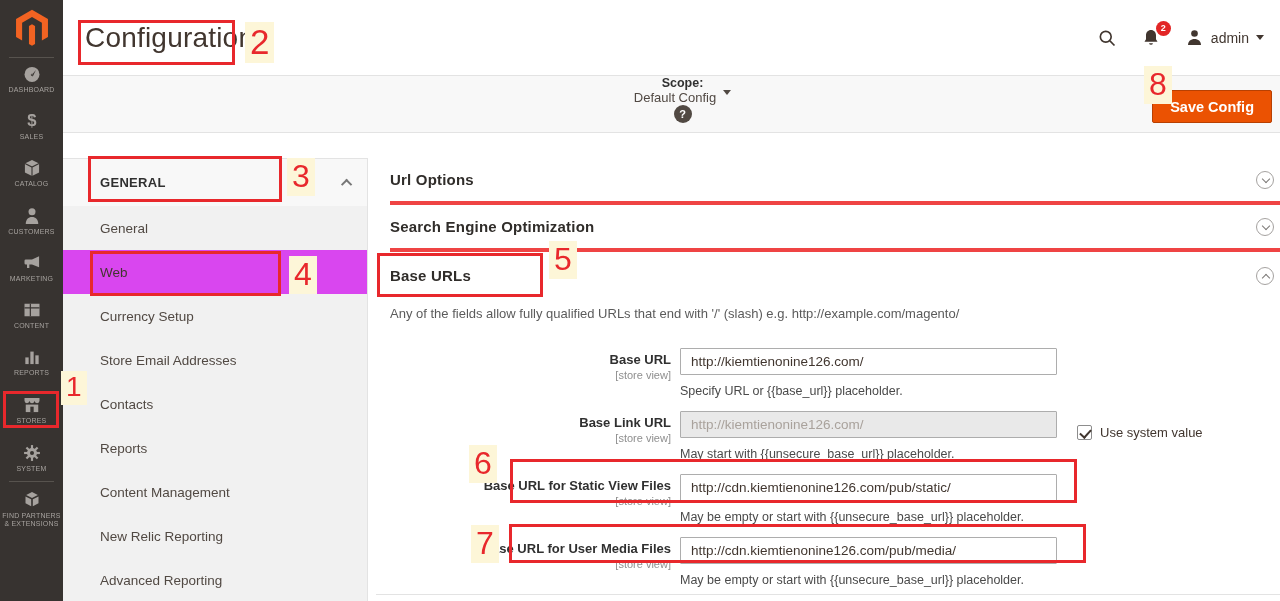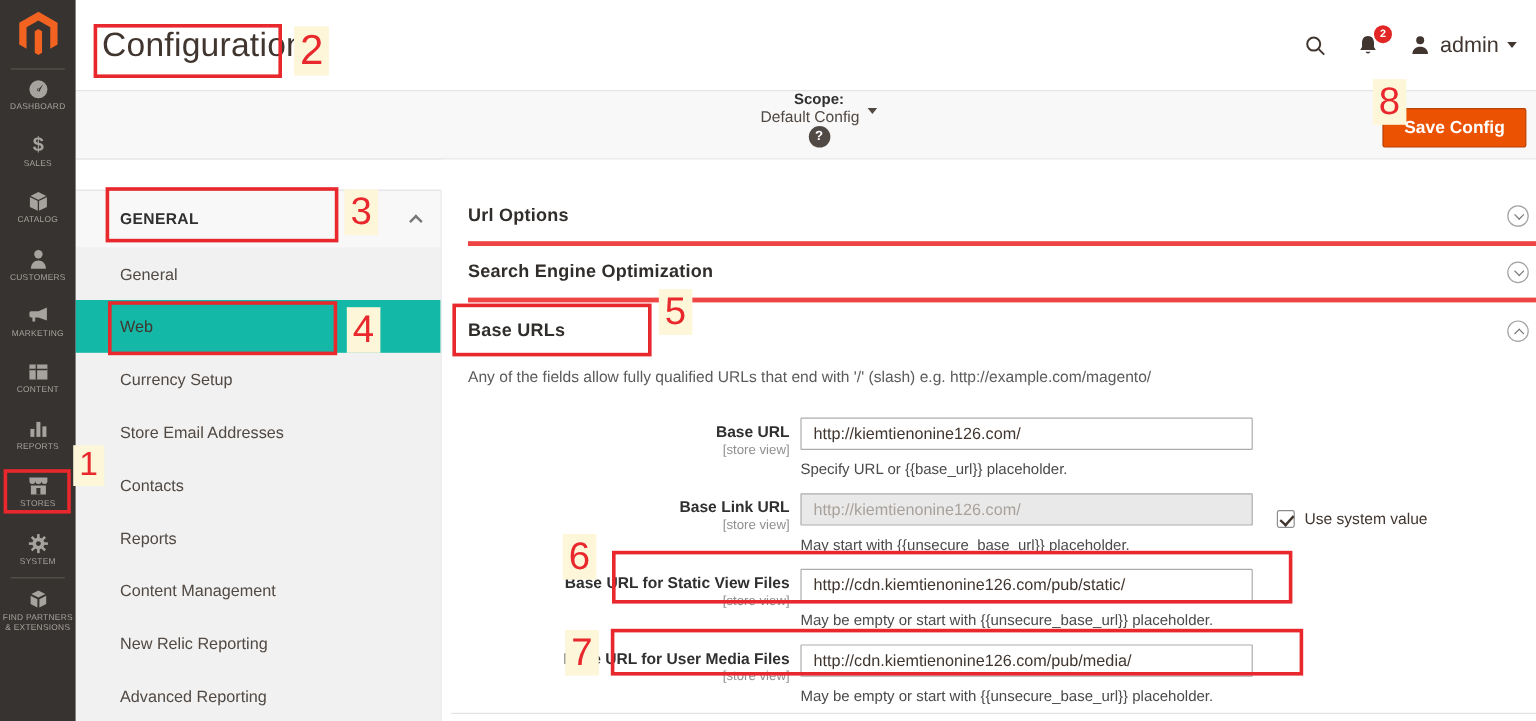--- a/index.html
+++ b/index.html
@@ -17,54 +17,54 @@
   .sb-item .sb-icon svg { width:20px; height:20px; fill:#a6a29e; }
   .sb-label { margin-top:2px; font-size:7px; line-height:8px; color:#a6a29e; text-align:center; letter-spacing:.2px; max-width:60px; }
 
   
   .header { position:absolute; left:63px; top:0; right:0; height:75px; background:#fff; display:flex; align-items:center; }
   .page-title { margin-left:22px; font-size:28px; font-weight:400; color:#41362f; letter-spacing:.2px; }
   .header-right { position:absolute; right:16px; top:0; height:75px; display:flex; align-items:center; gap:24px; }
   .hicon { position:relative; display:flex; align-items:center; cursor:pointer; }
   .badge { position:absolute; top:-7px; right:-10px; min-width:15px; height:15px; border-radius:8px; background:#e22626; color:#fff; font-size:9px; font-weight:700; display:flex; align-items:center; justify-content:center; padding:0 3px; }
   .admin-wrap { display:flex; align-items:center; gap:7px; cursor:pointer; }
-  .admin-name { font-size:18px; color:#41362f; }
+  .admin-name { font-size:14px; color:#41362f; }
   .caret-down { width:0; height:0; border-left:4px solid transparent; border-right:4px solid transparent; border-top:5px solid #41362f; }
 
   
   .scope-bar { position:absolute; left:63px; top:75px; right:0; height:58px; background:#f8f8f8; border-top:1px solid #e3e3e3; border-bottom:1px solid #e3e3e3; display:flex; align-items:center;flex-direction:column; }
   .scope-label { margin-left:22px; font-size:12.5px; font-weight:700; color:#303030; }
   .scope-value { margin-left:22px; font-size:13px; color:#514943; display:flex; align-items:flex-start; gap:7px; cursor:pointer; }
   .caret-down.sm { border-left-width:4px; border-right-width:4px; border-top-width:5px; border-top-color:#514943; }
   .help-icon { margin-left:22px; width:18px; height:18px; border-radius:50%; background:#514943; color:#fff; font-size:11px; font-weight:700; display:flex; align-items:center; justify-content:center; cursor:pointer; }
   .save-btn { position:absolute; right:8px; top:14px; height:33px; padding:0 17px; background:#eb5202; border:1px solid #b84002; border-radius:2px; color:#fff; font-size:14.5px; font-weight:700; font-family:"Liberation Sans",sans-serif; cursor:pointer; }
 
   
   .cfg-nav { position:absolute; left:63px; top:158px; width:305px; bottom:0; border-right:1px solid #e3e3e3; z-index:2; }
   .cfg-group-header { height:48px; background:#f8f8f8; border-top:1px solid #e3e3e3; display:flex; align-items:center; justify-content:space-between; padding:0 15px 0 37px; cursor:pointer; }
   .cfg-group-title { font-size:13px; font-weight:700; color:#303030; letter-spacing:.3px; }
   .chev-up-plain { width:8px; height:8px; border-left:2px solid #777; border-top:2px solid #777; transform:rotate(45deg) translateY(2px); }
   .cfg-items { background:#f1f1f1; }
   .cfg-item { height:44px; display:flex; align-items:center; padding-left:37px; font-size:13.5px; color:#514943; cursor:pointer; }
-  .cfg-item.active { background:#14b8a6; color:#41362f; }
+  .cfg-item.active { background:#d946ef; color:#41362f; }
 
   
   .main { position:absolute; left:368px; top:133px; right:0; bottom:0; background:#fff; }
   .sections { margin-top:25px; }
   .section-header { height:47px; margin-left:22px; display:flex; align-items:center; justify-content:space-between; border-bottom:4px solid #ef4444; cursor:pointer; }
   .section-header.expanded { border-bottom:none; }
   .section-title { font-size:15px; font-weight:700; color:#302d2a; letter-spacing:.2px; }
   .chev-circle { width:18px; height:18px; border:1px solid #a5a2a0; border-radius:50%; margin-right:6px; position:relative; flex:0 0 auto; }
   .chev-circle::after { content:""; position:absolute; left:5.5px; width:5px; height:5px; border-right:1.5px solid #7c7977; border-bottom:1.5px solid #7c7977; }
   .chev-circle.down::after { top:4.5px; transform:rotate(45deg); }
   .chev-circle.up::after { top:7px; transform:rotate(225deg); }
 
   .section-desc { margin:7px 0 0 22px; font-size:13px; color:#5b5b5b; }
 
-  .form { margin-top:27px; }
+  .form { margin-top:27px;padding-left:13px; }
   .field-row { display:flex; align-items:flex-start; margin-bottom:13px; }
   .label-col { width:290px; text-align:right; padding-top:4px; }
   .field-label { font-size:13px; font-weight:700; color:#303030; }
   .field-scope { font-size:11px; color:#8f8f8f; margin-top:2px;margin-left:36px; }
   .input-col { margin-left:9px; }
   .text-input { width:377px; height:27px; border:1px solid #adadad; border-radius:1px; padding:0 10px; font-size:13.5px; color:#41362f; font-family:"Liberation Sans",sans-serif; background:#fff; }
   .text-input:disabled, .text-input.disabled { background:#e9e9e9; color:#a9a29c; }
   .field-note { margin-top:9px; font-size:12.5px; color:#4a4a4a; }
   .inline-check { display:flex; align-items:flex-end; height:29px; margin-left:20px; }
   .checkbox { width:15px; height:15px; border:1px solid #8d8d8d; border-radius:2px; background:#fff; position:relative; cursor:pointer; }

